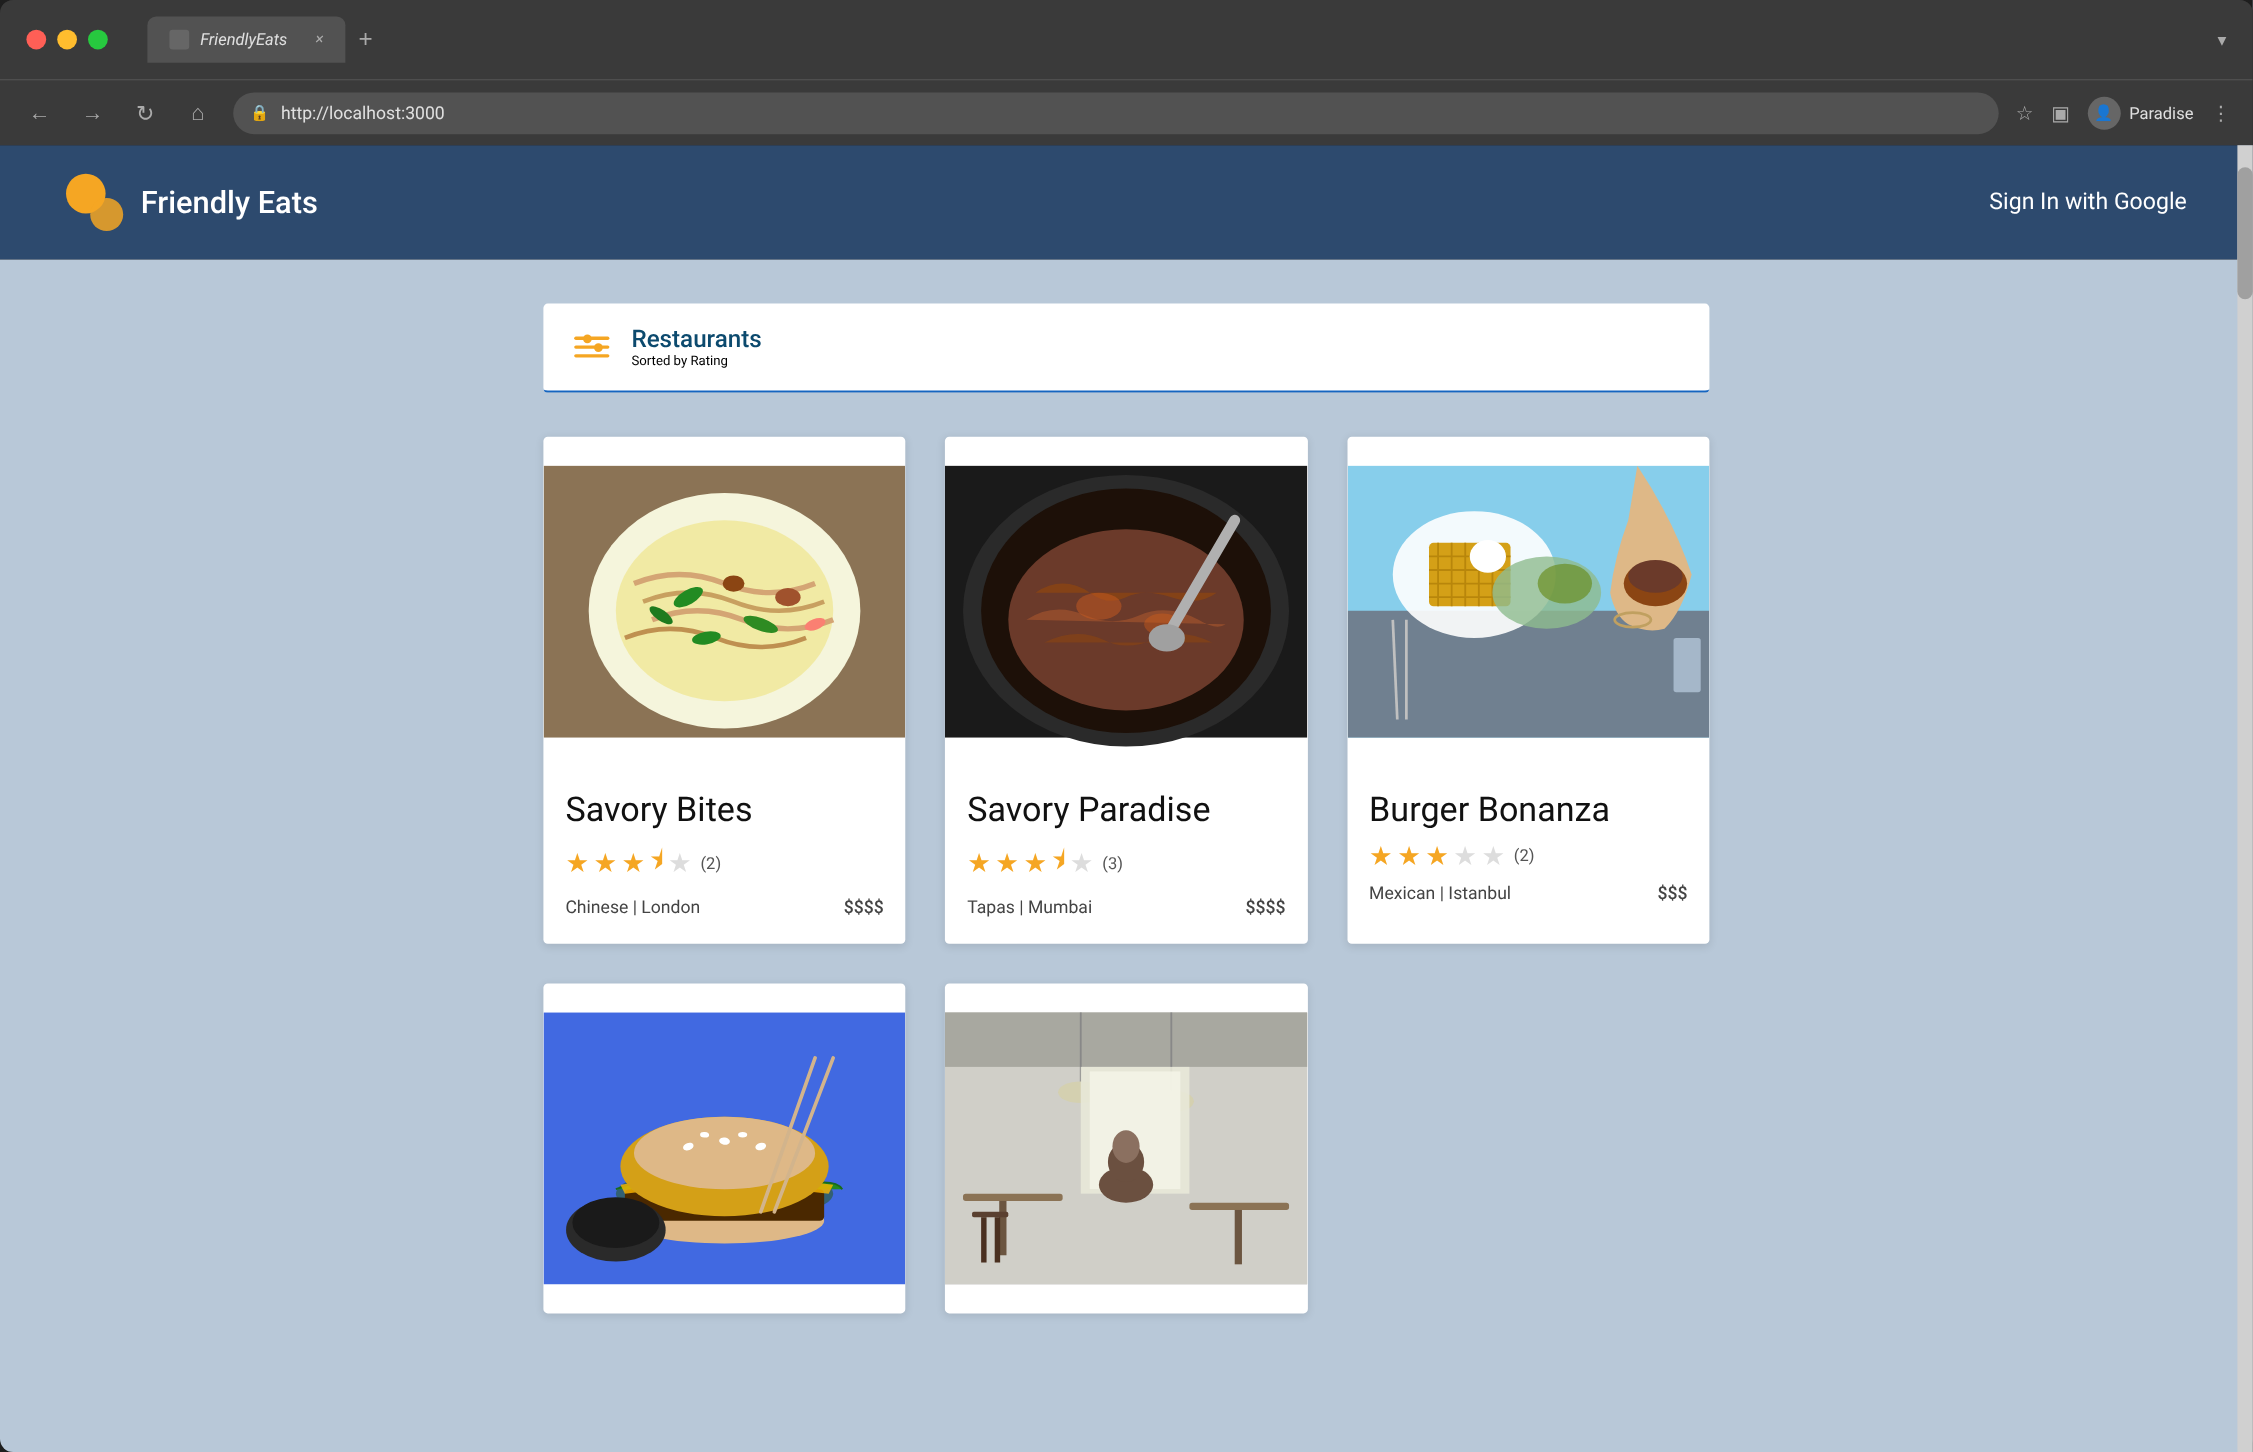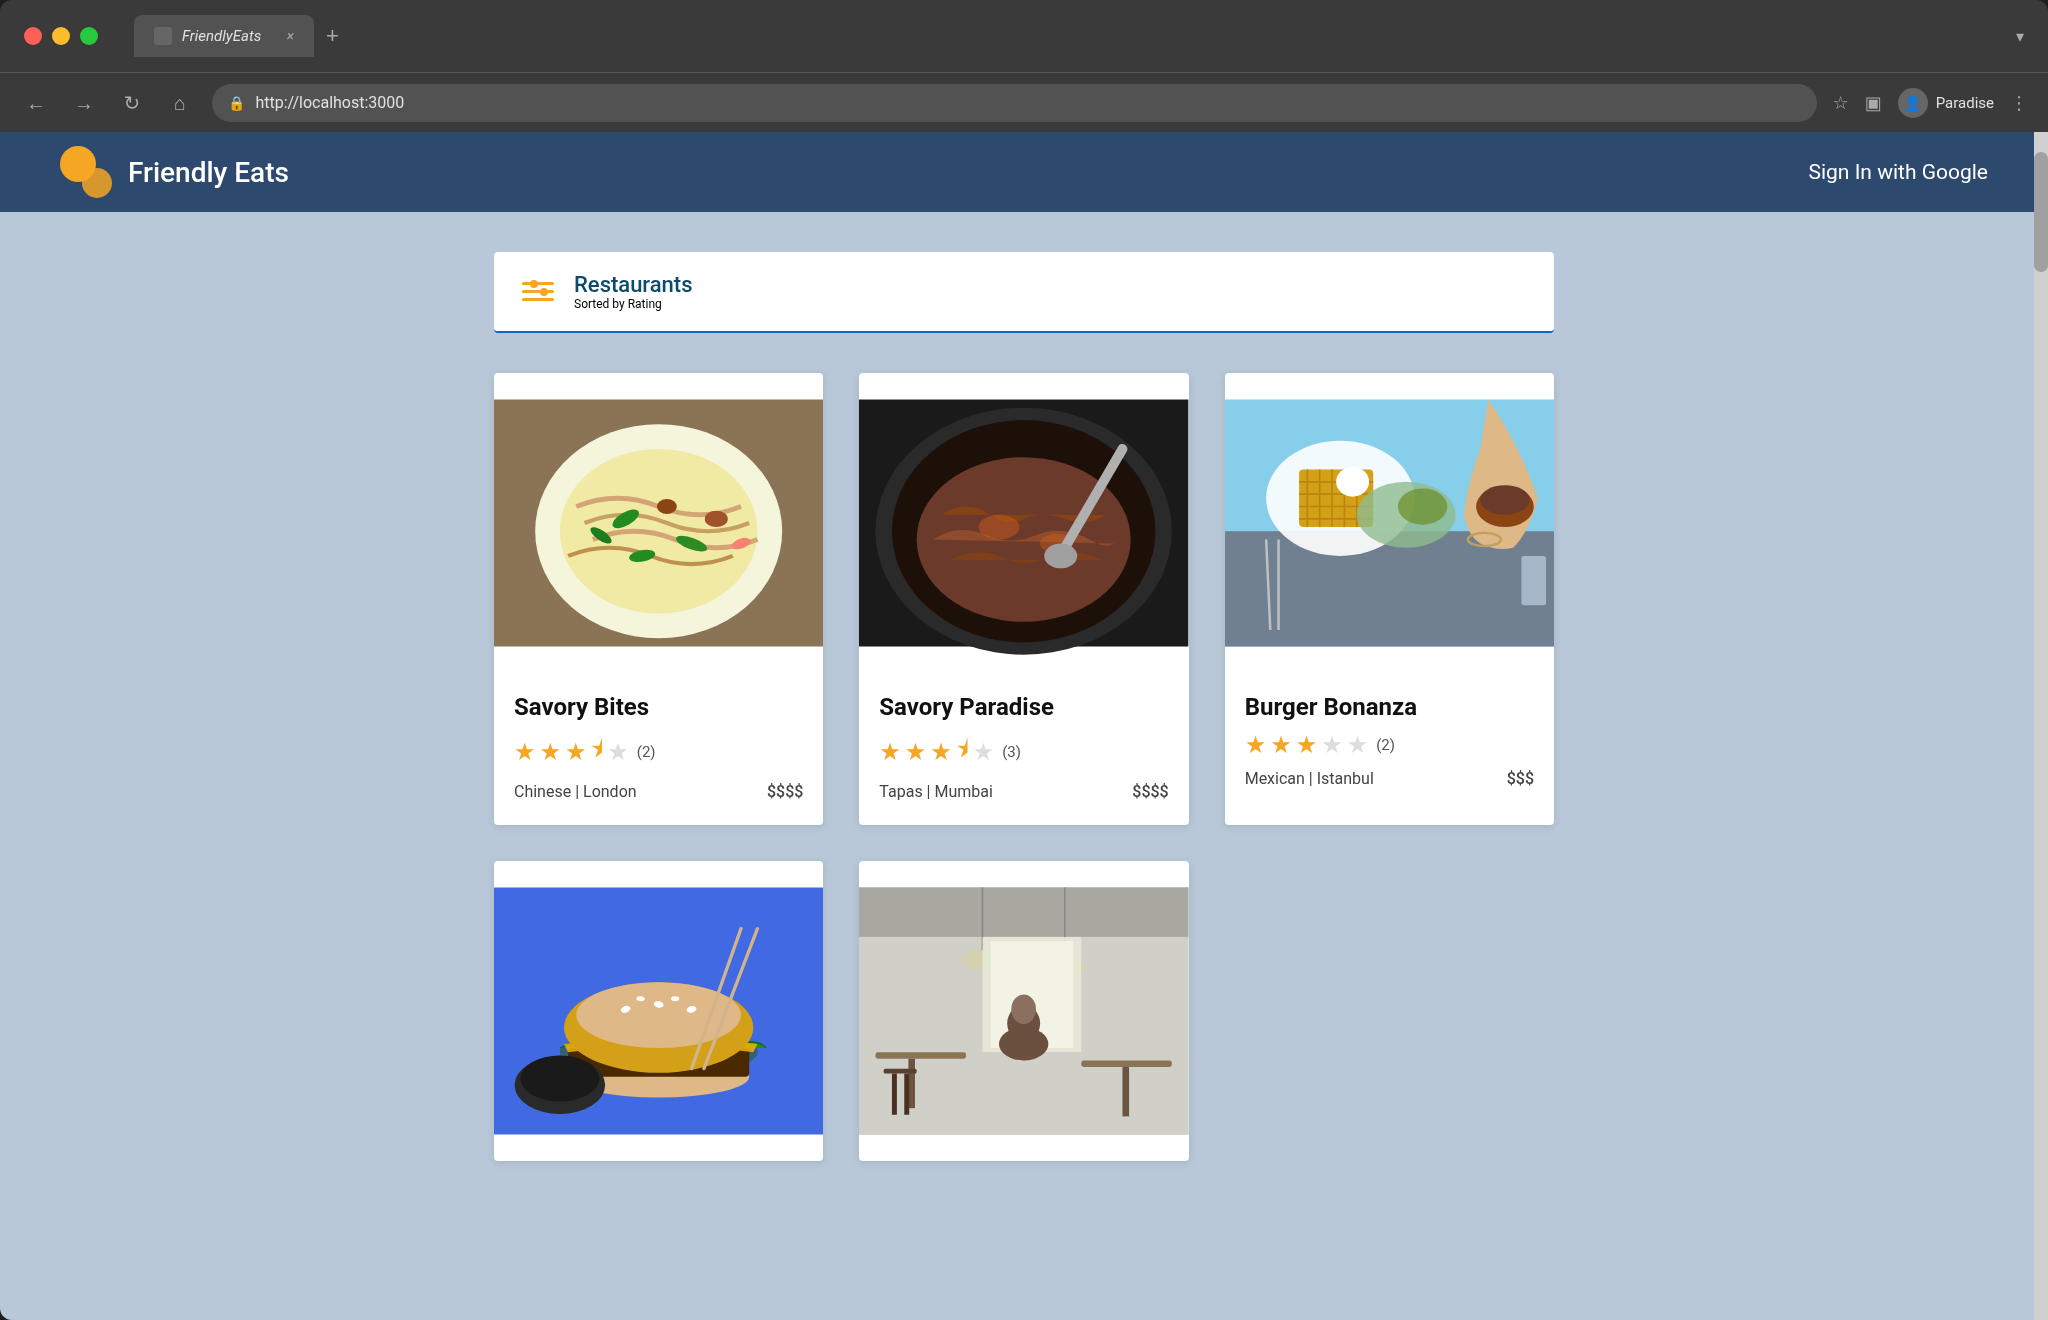--- a/index.html
+++ b/index.html
@@ -163,21 +163,21 @@
     
     .app-container {
       flex: 1;
       display: flex;
       flex-direction: column;
       overflow: hidden;
     }
 
     .app-header {
       background: #2d4a6e;
-      height: 80px;
+      height: 104px;
       display: flex;
       align-items: center;
       padding: 0 60px;
       justify-content: space-between;
     }
 
     .app-logo {
       display: flex;
       align-items: center;
       gap: 16px;
@@ -305,22 +305,22 @@
       overflow: hidden;
       box-shadow: 0 2px 8px rgba(0,0,0,0.1);
       cursor: pointer;
     }
 
     .restaurant-info {
       padding: 20px 20px 24px;
     }
 
     .restaurant-name {
-      font-size: 24px;
-      font-weight: 700;
+      font-size: 31px;
+      font-weight: 400;
       color: #111;
       margin-bottom: 10px;
     }
 
     .stars {
       display: flex;
       align-items: center;
       gap: 4px;
       margin-bottom: 10px;
     }

